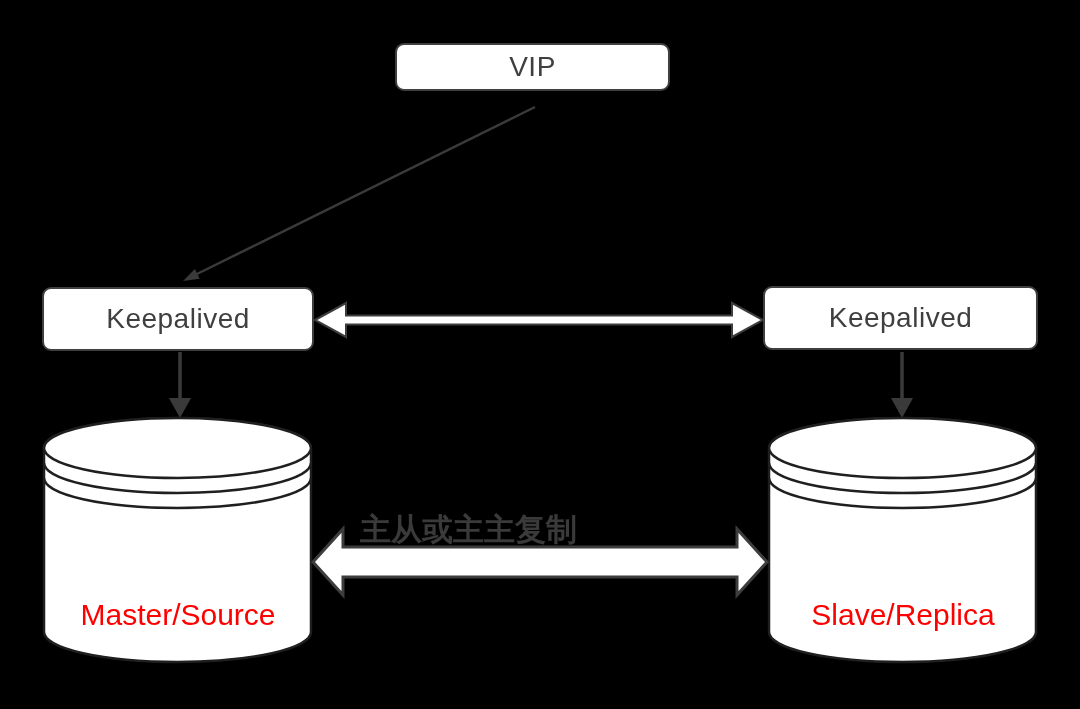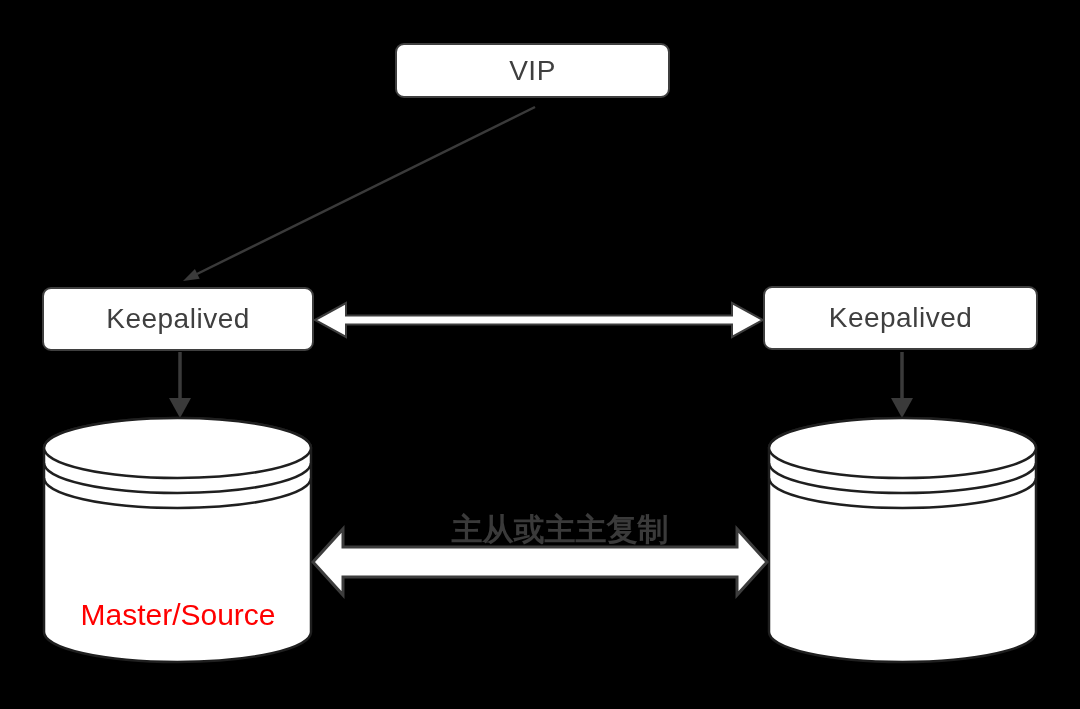--- a/index.html
+++ b/index.html
@@ -25,41 +25,40 @@
     background: #ffffff;
     border: 2.5px solid #3f3f3f;
     border-radius: 9px;
     display: flex;
     align-items: center;
     justify-content: center;
     font-size: 28px;
     color: #3f3f3f;
     letter-spacing: 0.5px;
   }
-  .node-vip        { left: 395px; top: 43px;  width: 275px; height: 55px; }
+  .node-vip        { left: 395px; top: 43px;  width: 275px; height: 48px; }
   .node-keep-left  { left: 42px;  top: 287px; width: 272px; height: 64px; }
   .node-keep-right { left: 763px; top: 286px; width: 275px; height: 64px; }
   .db-label {
     position: absolute;
     width: 268px;
     text-align: center;
     font-size: 30px;
     font-weight: 400;
     top: 568px;
     line-height: 38px;
     margin-top: 28px;
   }
   .db-label-master { left: 44px; }
   .db-label-slave  { left: 769px; }
   .replication-label {
     position: absolute;
     left: 360px;
     top: 512px;
     width: 400px;
-    text-align: center;
     font-size: 31px;
     font-weight: 700;
     line-height: 36px;
   }
 </style>
 </head>
 <body>
 
 <div class="canvas" style="background-color: rgb(0, 0, 0);">
 
@@ -106,16 +105,17 @@
   <div class="node node-keep-left">
     <span>Keepalived</span>
   </div>
 
   <div class="node node-keep-right">
     <span>Keepalived</span>
   </div>
 
   <div class="db-label db-label-master" style="color: rgb(255, 0, 0);">Master/Source</div>
 
+  <div class="db-label db-label-slave" style="color: rgb(255, 0, 0);">Slave/Replica</div>
 
   <div class="replication-label" style="color: rgb(58, 58, 58);">主从或主主复制</div>
 
 </div>
 
 </body></html>

